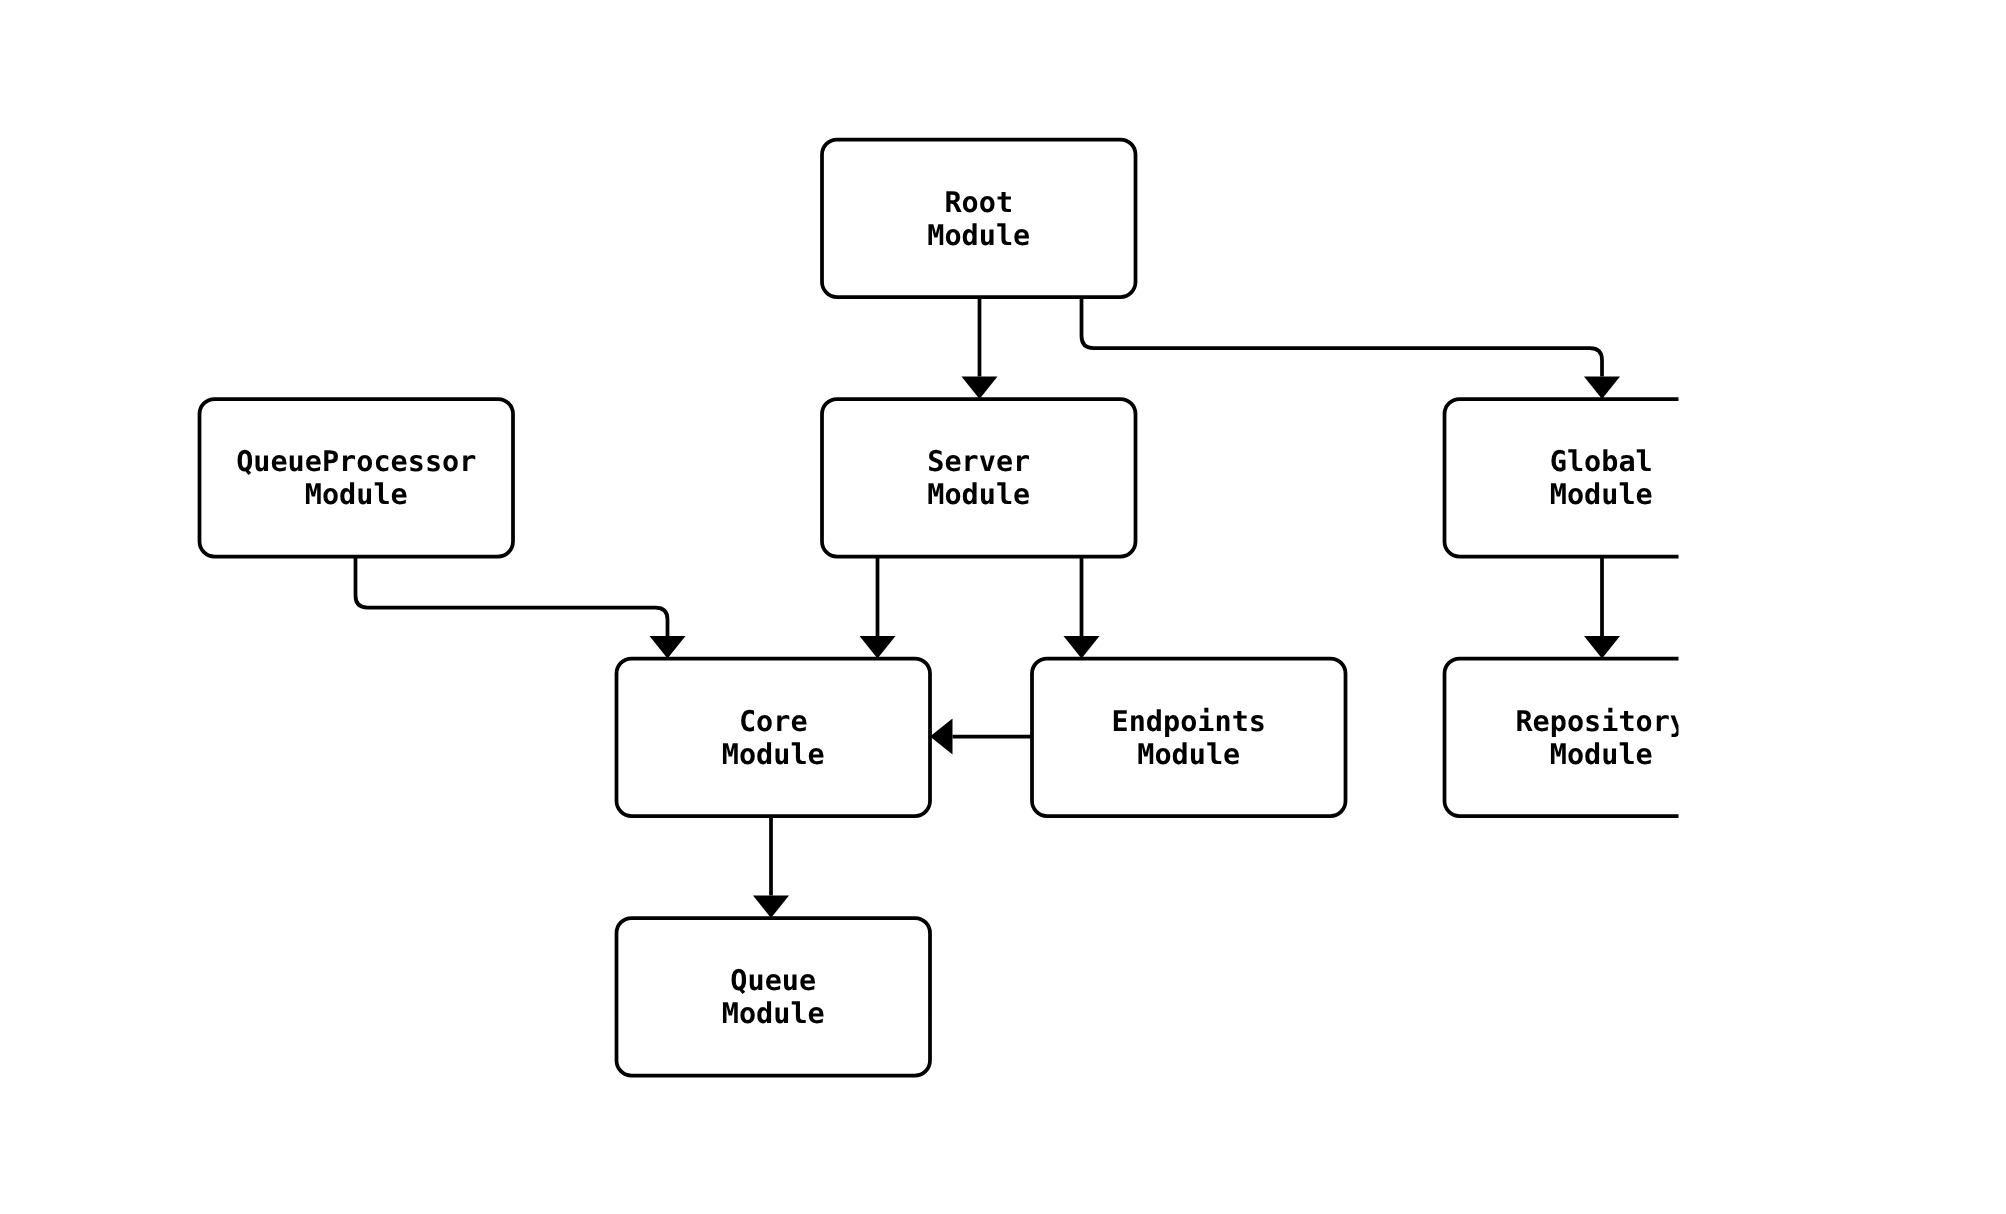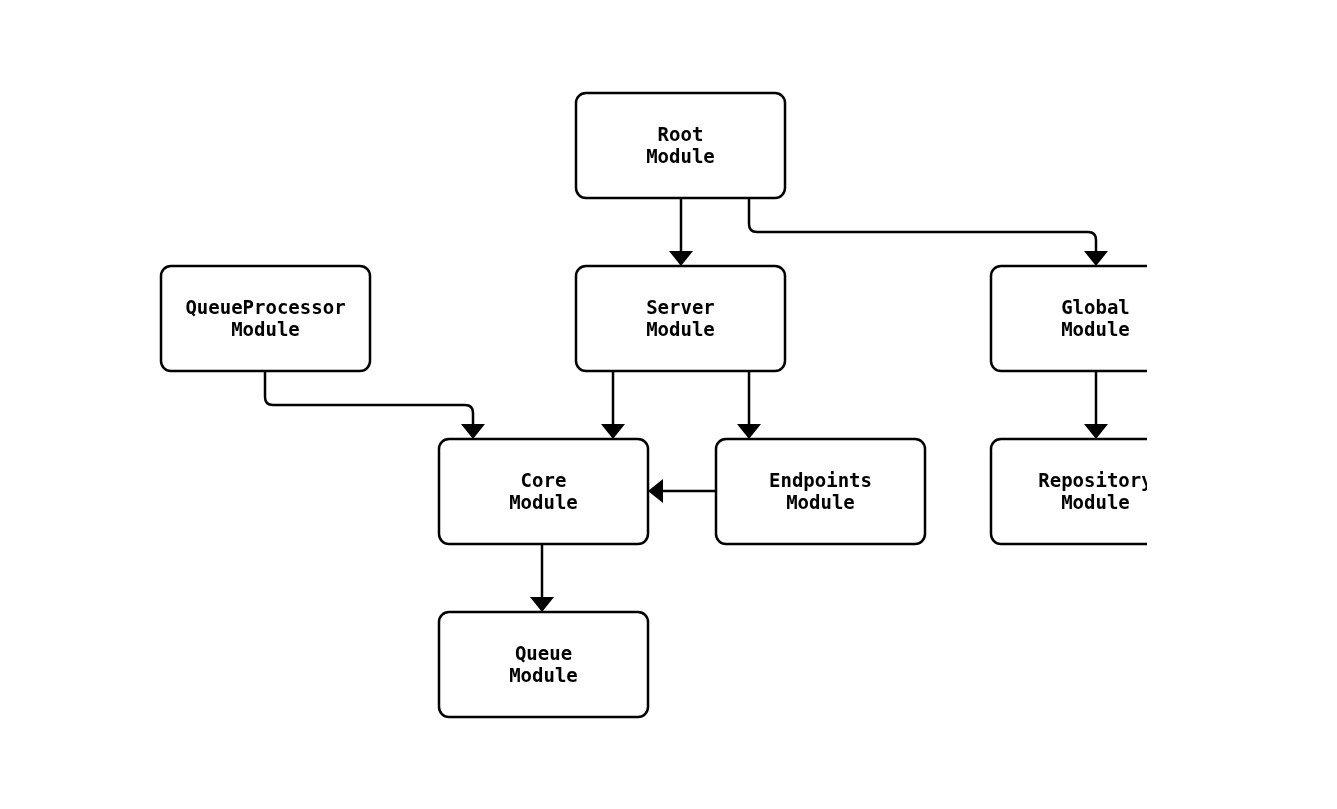--- a/index.html
+++ b/index.html
@@ -7,21 +7,20 @@
     padding: 0;
     background: #ffffff;
   }
   #stage {
     position: relative;
     width: 1119px;
     height: 809px;
     background: #ffffff;
     overflow: hidden;
     font-family: "DejaVu Sans Mono", monospace;
-    padding-left: 28px;
   }
   svg text {
     font-family: "DejaVu Sans Mono", monospace;
     font-weight: bold;
     font-size: 19px;
   }
 </style>
 </head>
 <body>
 

